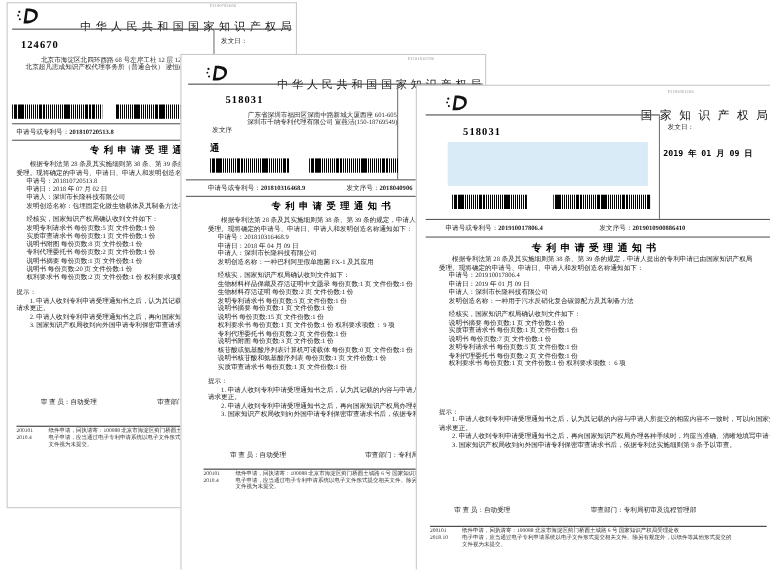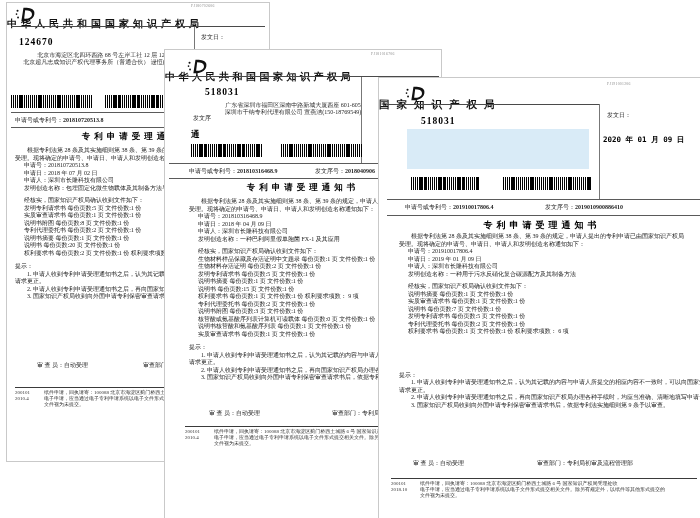--- a/index.html
+++ b/index.html
@@ -2,21 +2,21 @@
 <html><head>
 <meta charset="utf-8">
 <style>
   html,body{margin:0;padding:0;background:#ffffff;}
   #stage{position:relative;width:700px;height:518px;overflow:hidden;background:#ffffff;
          font-family:"Liberation Serif","DejaVu Serif",serif;color:#1c1c1c;}
   .doc{position:absolute;background:#ffffff;border:1px solid #c9c9c9;overflow:hidden;}
   .doc *{box-sizing:border-box;}
   .corner-code{position:absolute;font-size:5px;color:#8d8d8d;letter-spacing:.4px;transform:scale(.75);transform-origin:left top;white-space:nowrap;}
   .logo{position:absolute;width:22px;height:17px;}
-  .hdr{position:absolute;left:0;right:0;text-align:left;font-weight:bold;white-space:nowrap;color:#111;}
+  .hdr{position:absolute;left:0;right:0;text-align:right;font-weight:normal;white-space:nowrap;color:#111;}
   .hdr-line{position:absolute;border-top:1.3px solid #4a4a4a;height:0;}
   .dispatch-divider{position:absolute;border-left:1px solid #777;width:0;}
   .dispatch-label{position:absolute;font-size:6px;color:#222;white-space:nowrap;}
   .dispatch-date{position:absolute;font-size:7.5px;font-weight:bold;font-family:"DejaVu Sans Mono",monospace;white-space:nowrap;color:#000;}
   .postal{position:absolute;font-weight:bold;font-size:9.5px;letter-spacing:1px;color:#000;white-space:nowrap;}
   .addr{position:absolute;font-size:6px;line-height:7.2px;text-align:center;color:#2a2a2a;}
   .addr .li{white-space:nowrap;}
   .barcode{position:absolute;height:13px;background:repeating-linear-gradient(90deg,#000 0px,#000 1px,#fff 1px,#fff 1.8px,#000 1.8px,#000 3.1px,#fff 3.1px,#fff 3.8px);}
   .blue-box{position:absolute;background:#d9ebf7;}
   .appno-row{position:absolute;border-top:1px solid #5a5a5a;border-bottom:1px solid #5a5a5a;
@@ -275,21 +275,21 @@
             <circle cx="1.8" cy="9.5" r="1"></circle>
             <circle cx="3.6" cy="13.5" r="1.1"></circle>
         <path d="M10 2 L7.5 18 L12 18 C20 17 24.5 12 22.5 6 C21 2.5 15 2 10 2 Z M12 5 C16.5 5 19.5 6.2 20 9 C20.6 13 16.5 15 12.5 15 L10.8 15 Z"></path>
       </g>
         </svg>
     </span>
     <h1 class="hdr">国家知识产权局</h1>
     <div class="hdr-line"></div>
     <div class="dispatch-divider"></div>
     <div class="dispatch-label">发文日：</div>
-    <div class="dispatch-date">2020 年 01 月 09 日</div>
+    <div class="dispatch-date">2019 年 01 月 09 日</div>
     <div class="postal">518031</div>
     <div class="blue-box"></div>
     <div class="barcode bar1"></div>
     <div class="barcode bar2"></div>
     <div class="appno-row">
       <span>申请号或专利号：</span><span class="val">201910017806.4</span>
       <span class="serial"><span>发文序号：</span><span class="val">2019010900886410</span></span>
     </div>
     <div class="title">专利申请受理通知书</div>
     <div class="body">

